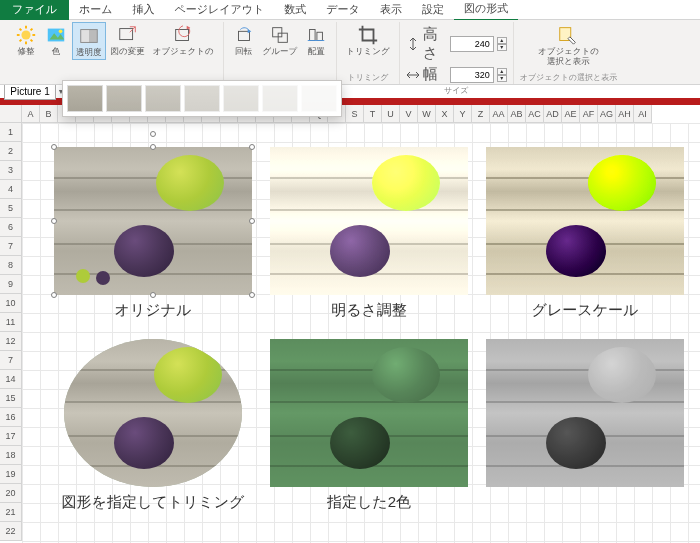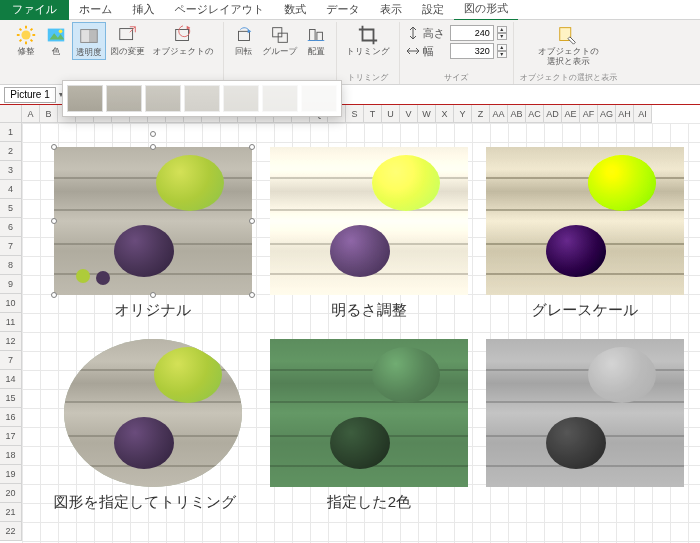--- a/index.html
+++ b/index.html
@@ -10,27 +10,27 @@
 .menu-tab.active{border-bottom:2px solid #107c41}
 .ribbon{height:65px;background:#f3f2f1;border-bottom:1px solid #d4d4d4;display:flex;padding:2px 6px 0;position:relative}
 .rg{display:flex;flex-direction:column;align-items:center;border-right:1px solid #e1dfdd;padding:0 6px}
 .rg-btns{display:flex;gap:2px;align-items:flex-start}
 .rbtn{display:flex;flex-direction:column;align-items:center;padding:2px 3px;cursor:pointer;min-width:28px}
 .rbtn svg{width:22px;height:22px}
 .rbtn.sel{background:#d0e7f8;border:1px solid #7fb8e0}
 .rlbl{font-size:8.5px;color:#555;margin-top:1px;text-align:center;line-height:1.1}
 .glbl{font-size:8px;color:#888;margin-top:auto;padding-bottom:1px}
 .sizerow{display:flex;align-items:center;gap:3px;margin:1px 0}
-.sizerow .lbl{font-size:11px;color:#555;width:24px}
+.sizerow .lbl{font-size:15px;color:#555;width:24px}
 .sizerow input{width:44px;height:16px;font-size:9px;border:1px solid #aaa;text-align:right;padding:0 3px}
 .spin{display:flex;flex-direction:column}
 .spin div{width:10px;height:7px;border:1px solid #aaa;font-size:6px;line-height:5px;text-align:center;background:#f8f8f8;cursor:pointer}
 .trans-pop{position:absolute;top:60px;left:62px;background:#fff;border:1px solid #c8c6c4;box-shadow:0 4px 12px rgba(0,0,0,.2);padding:4px;display:flex;gap:3px;z-index:10}
 .trans-sw{width:36px;height:27px;border:1px solid #ddd;cursor:pointer}
-.namebox{height:20px;display:flex;align-items:center;border-bottom:1px solid #b91c1c;padding-left:4px}
+.namebox{height:20px;display:flex;align-items:center;border-bottom:7px solid #b91c1c;padding-left:4px}
 .namebox input{width:52px;height:16px;font-size:10px;border:1px solid #aaa;text-align:center}
 .namebox .dd{width:10px;font-size:7px;color:#666;text-align:center;cursor:pointer}
 .grid{position:relative;width:700px;height:438px;overflow:hidden}
 .colhdr{display:flex;height:18px;position:absolute;top:0;left:0}
 .corner{width:22px;height:18px;background:#f3f2f1;border-right:1px solid #d4d4d4;border-bottom:1px solid #d4d4d4}
 .ch{width:18px;height:18px;background:#f3f2f1;border-right:1px solid #d4d4d4;border-bottom:1px solid #d4d4d4;font-size:9px;color:#555;display:flex;align-items:center;justify-content:center}
 .rowhdrs{position:absolute;left:0;top:18px}
 .rh{width:22px;height:19px;background:#f3f2f1;border-right:1px solid #d4d4d4;border-bottom:1px solid #d4d4d4;font-size:9px;color:#555;display:flex;align-items:center;justify-content:center}
 .cells{position:absolute;left:22px;top:18px;right:0;bottom:0}
 .cellbg{position:absolute;inset:0;background-image:linear-gradient(to right,#e8e8e8 1px,transparent 1px),linear-gradient(to bottom,#e8e8e8 1px,transparent 1px);background-size:18px 19px}
@@ -349,16 +349,16 @@
       <div class="sh" style="right:-3px;top:50%;margin-top:-3px"></div>
       <div class="sh" style="left:-3px;bottom:-3px"></div>
       <div class="sh" style="left:50%;bottom:-3px;margin-left:-3px"></div>
       <div class="sh" style="right:-3px;bottom:-3px"></div>
       <div class="sh" style="left:50%;top:-16px;margin-left:-3px"></div>
     </div>
 
     <div class="lbl-cell" style="left:32px;top:178px;width:198px">オリジナル</div>
     <div class="lbl-cell" style="left:248px;top:178px;width:198px">明るさ調整</div>
     <div class="lbl-cell" style="left:464px;top:178px;width:198px">グレースケール</div>
-    <div class="lbl-cell" style="left:24px;top:370px;width:198px">図形を指定してトリミング</div>
+    <div class="lbl-cell" style="left:32px;top:370px;width:198px">図形を指定してトリミング</div>
     <div class="lbl-cell" style="left:248px;top:370px;width:198px">指定した2色</div>
   </div>
 </div>
 
 </body></html>

